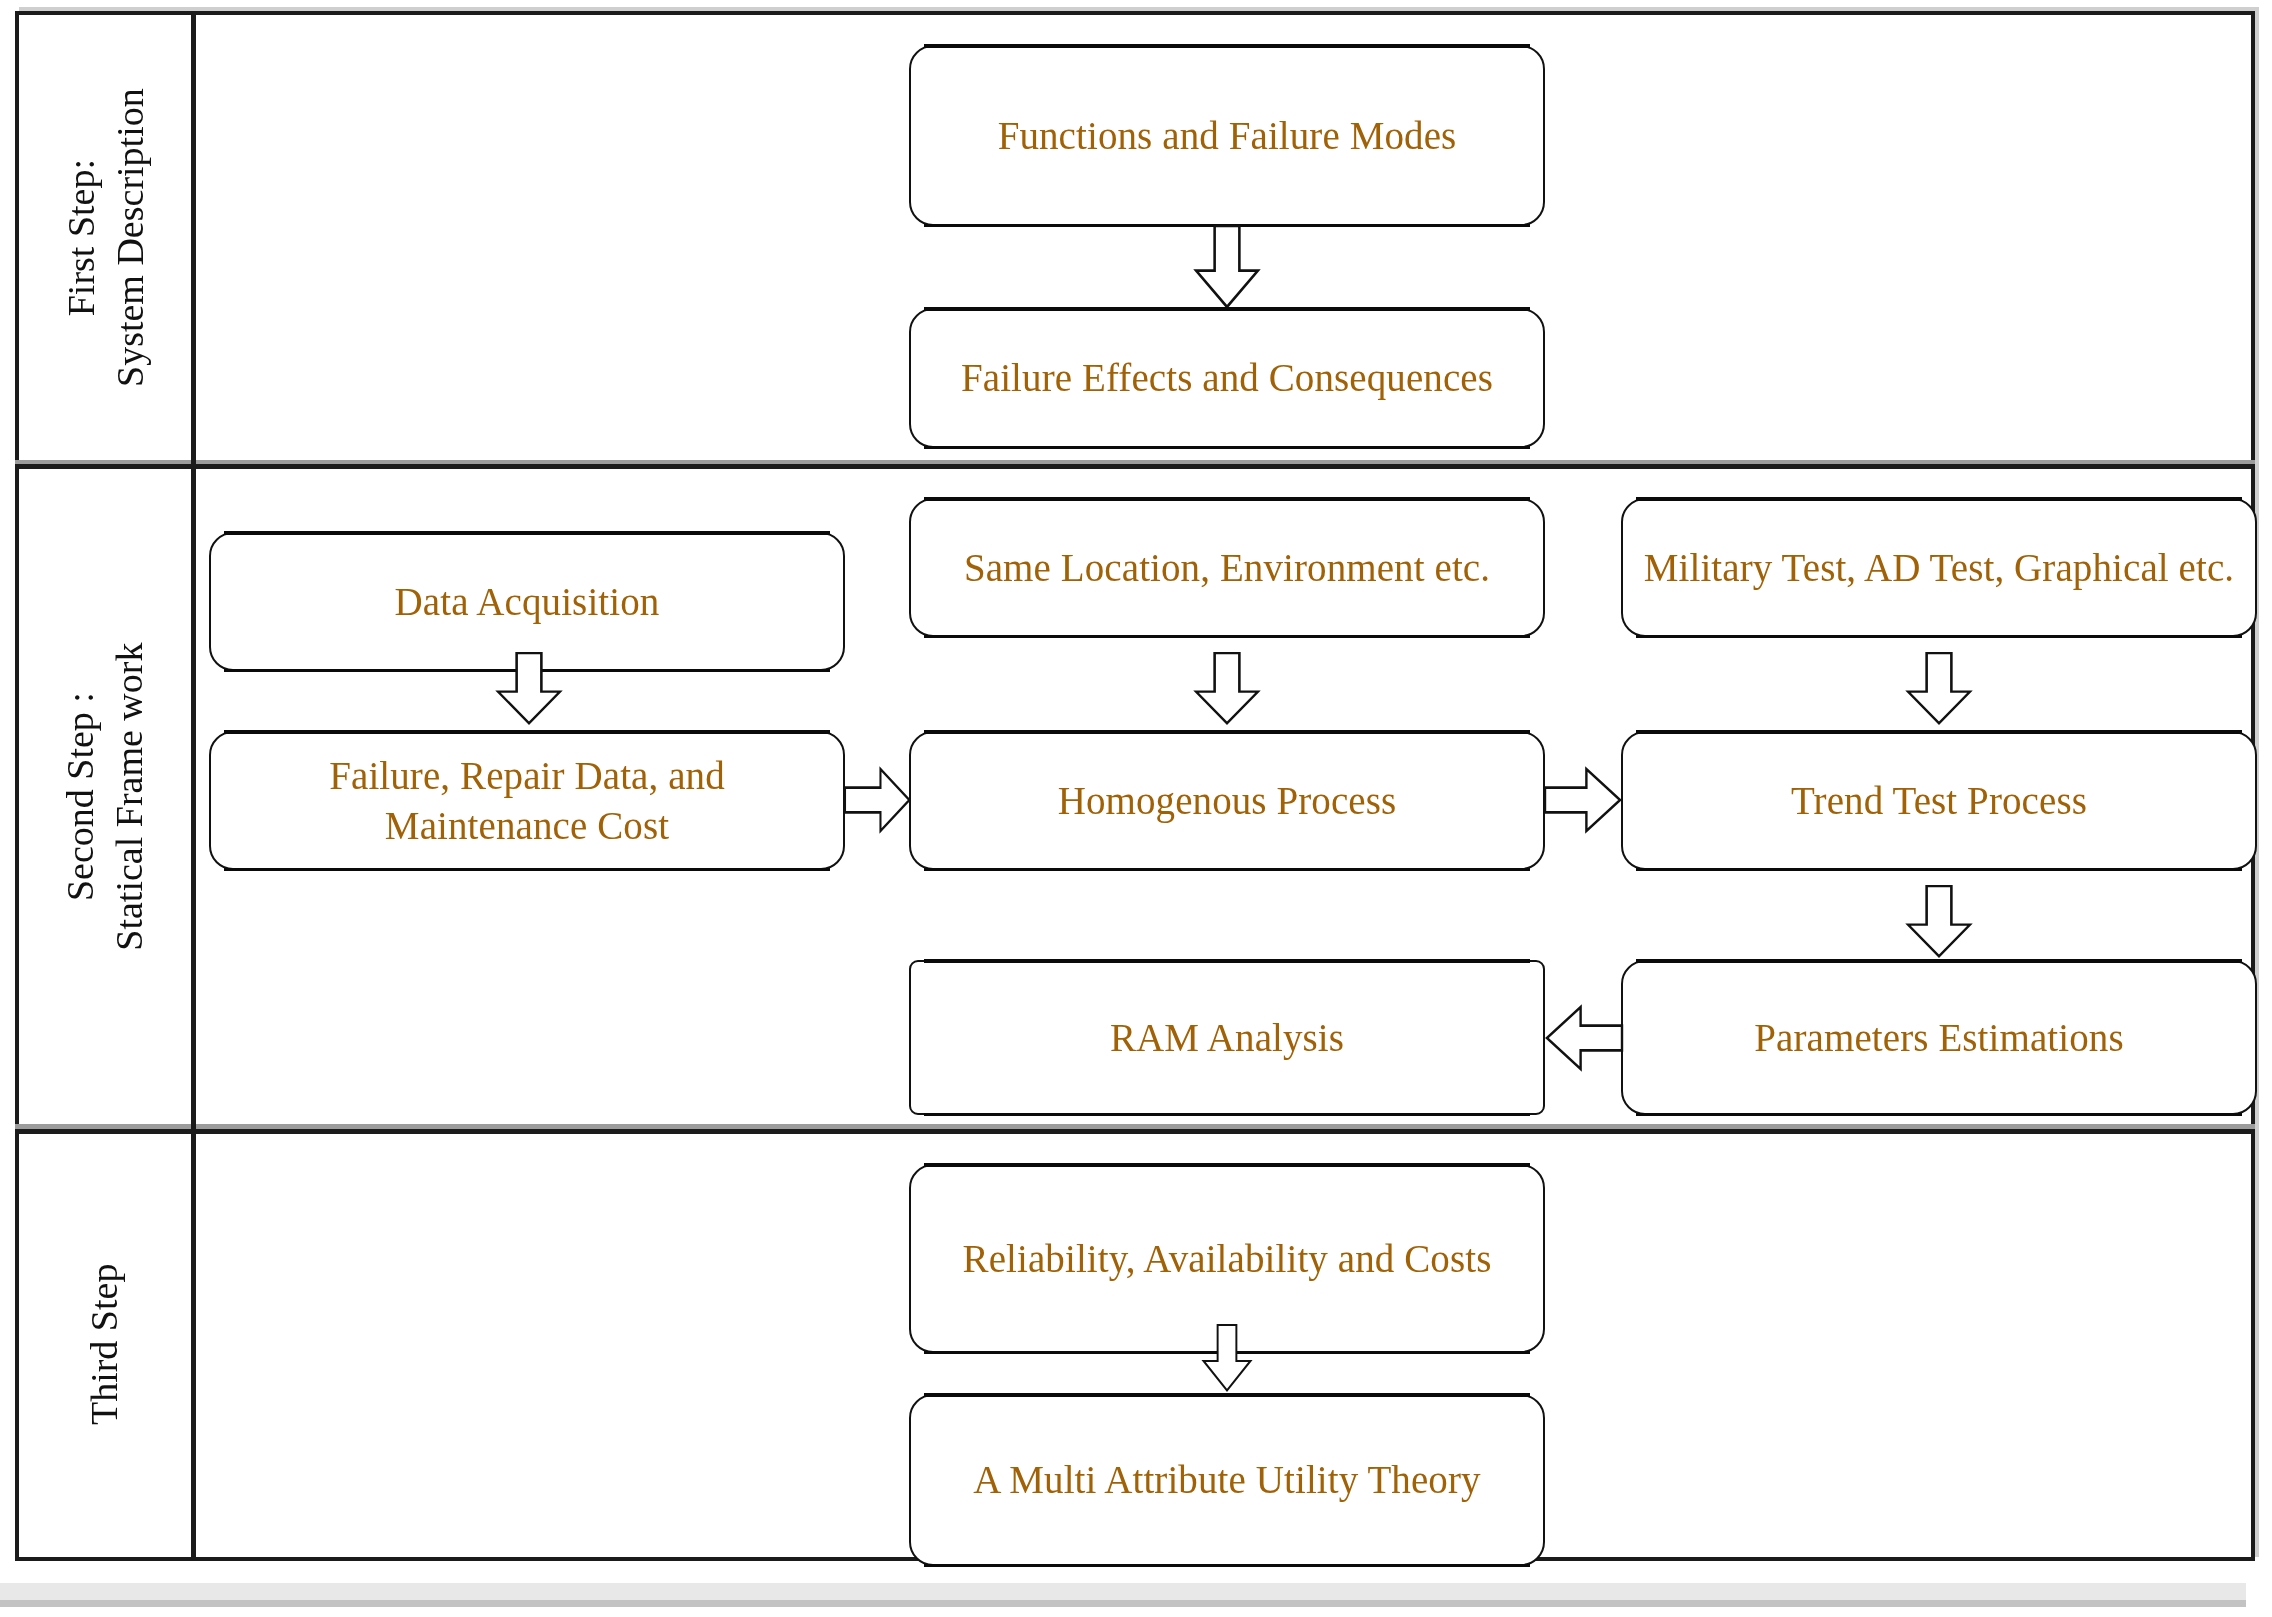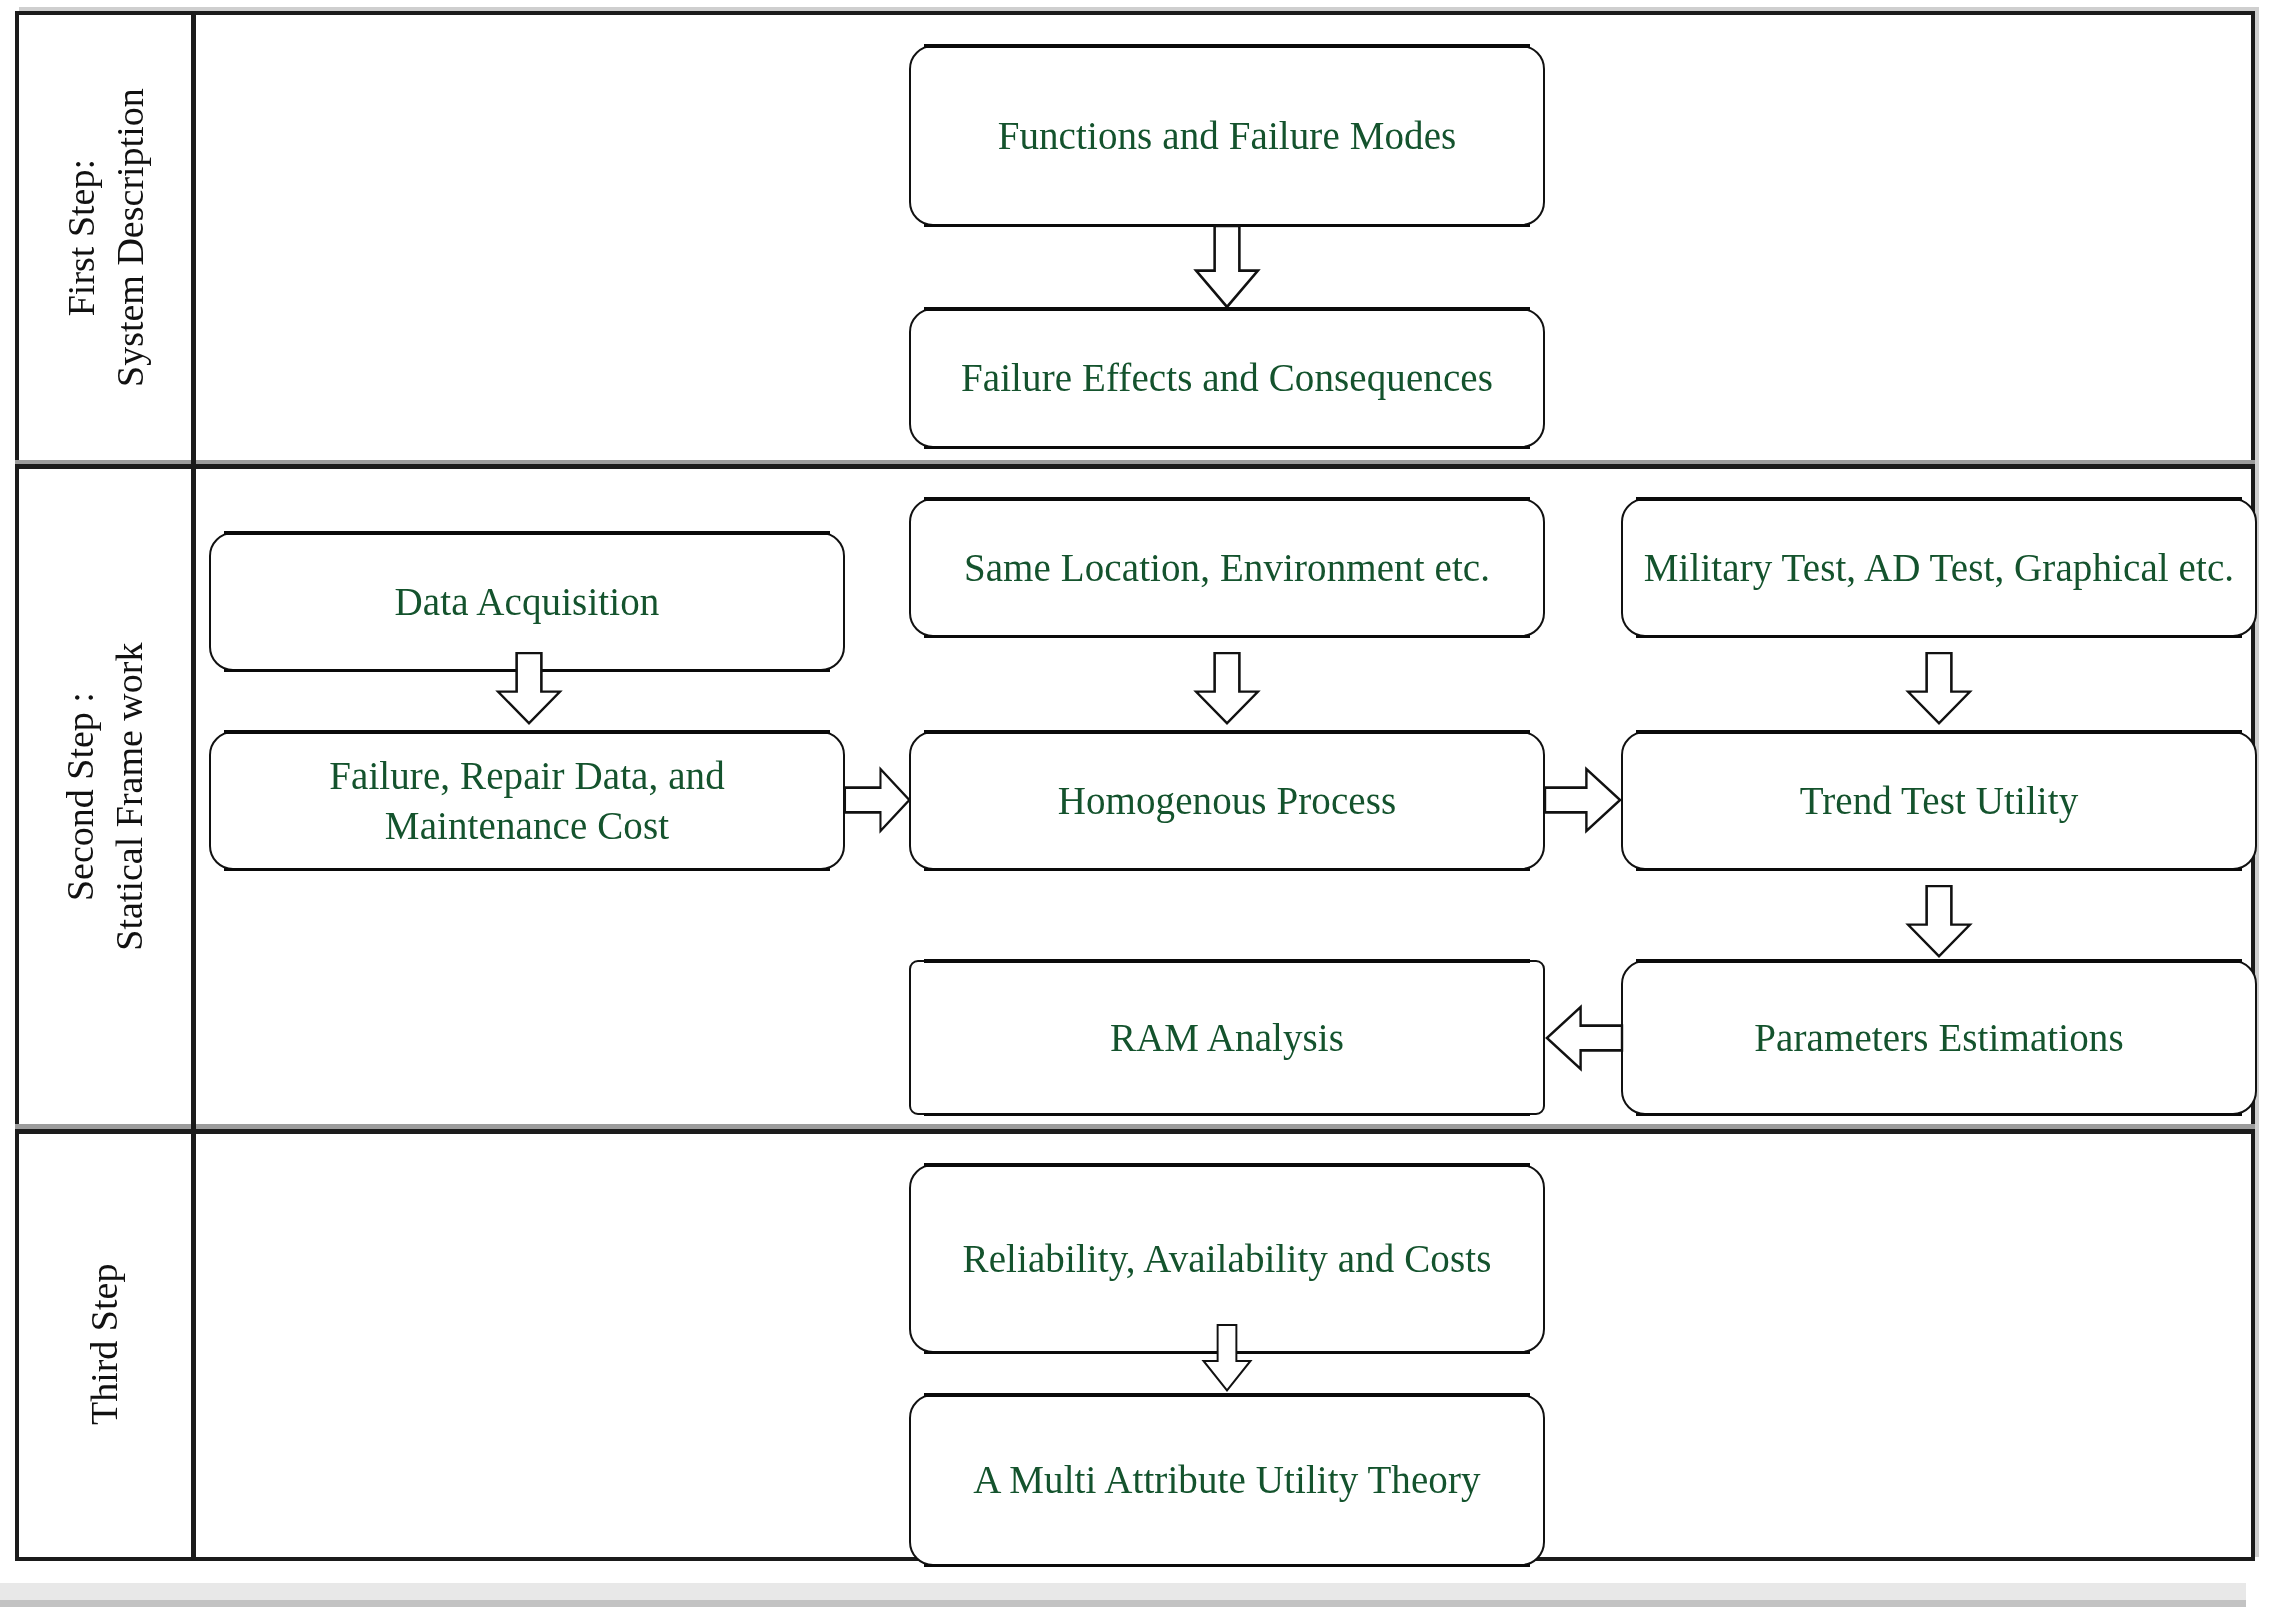--- a/index.html
+++ b/index.html
@@ -113,21 +113,21 @@
     box-sizing: border-box;
     background: #ffffff;
     border: 2.6px solid #111111;
     border-radius: 24px;
     display: flex;
     align-items: center;
     justify-content: center;
     text-align: center;
     font-size: 39px;
     line-height: 1.26;
-    color: #14532d;
+    color: #a16207;
     padding: 2.1px 13.4px;
     letter-spacing: 0.1px;
   }
   
   .node::before,
   .node::after {
     content: "";
     position: absolute;
     left: 13.4px;
     right: 13.4px;
@@ -209,21 +209,21 @@
   </svg>
 
   <svg class="arrow" style="left:1906px; top:653px; width:66px; height:72px;" viewBox="0 0 128 160" preserveAspectRatio="none">
     <polygon points="40,0 88,0 88,86 124,86 64,156 4,86 40,86"></polygon>
   </svg>
 
   <div class="node" style="left:209px; top:731px; width:636px; height:139px;">Failure, Repair Data, and Maintenance Cost</div>
 
   <div class="node" style="left:909px; top:731px; width:636px; height:139px;">Homogenous Process</div>
 
-  <div class="node" style="left:1621px; top:731px; width:636px; height:139px;">Trend  Test Utility</div>
+  <div class="node" style="left:1621px; top:731px; width:636px; height:139px;">Trend  Test Process</div>
 
   <svg class="arrow" style="left:845px; top:767px; width:66px; height:66px;" viewBox="0 0 160 128" preserveAspectRatio="none">
     <polygon points="0,40 86,40 86,4 156,64 86,124 86,88 0,88"></polygon>
   </svg>
 
   <svg class="arrow" style="left:1545px; top:767px; width:77px; height:66px;" viewBox="0 0 160 128" preserveAspectRatio="none">
     <polygon points="0,40 86,40 86,4 156,64 86,124 86,88 0,88"></polygon>
   </svg>
 
   <svg class="arrow" style="left:1906px; top:886px; width:66px; height:72px;" viewBox="0 0 128 160" preserveAspectRatio="none">

